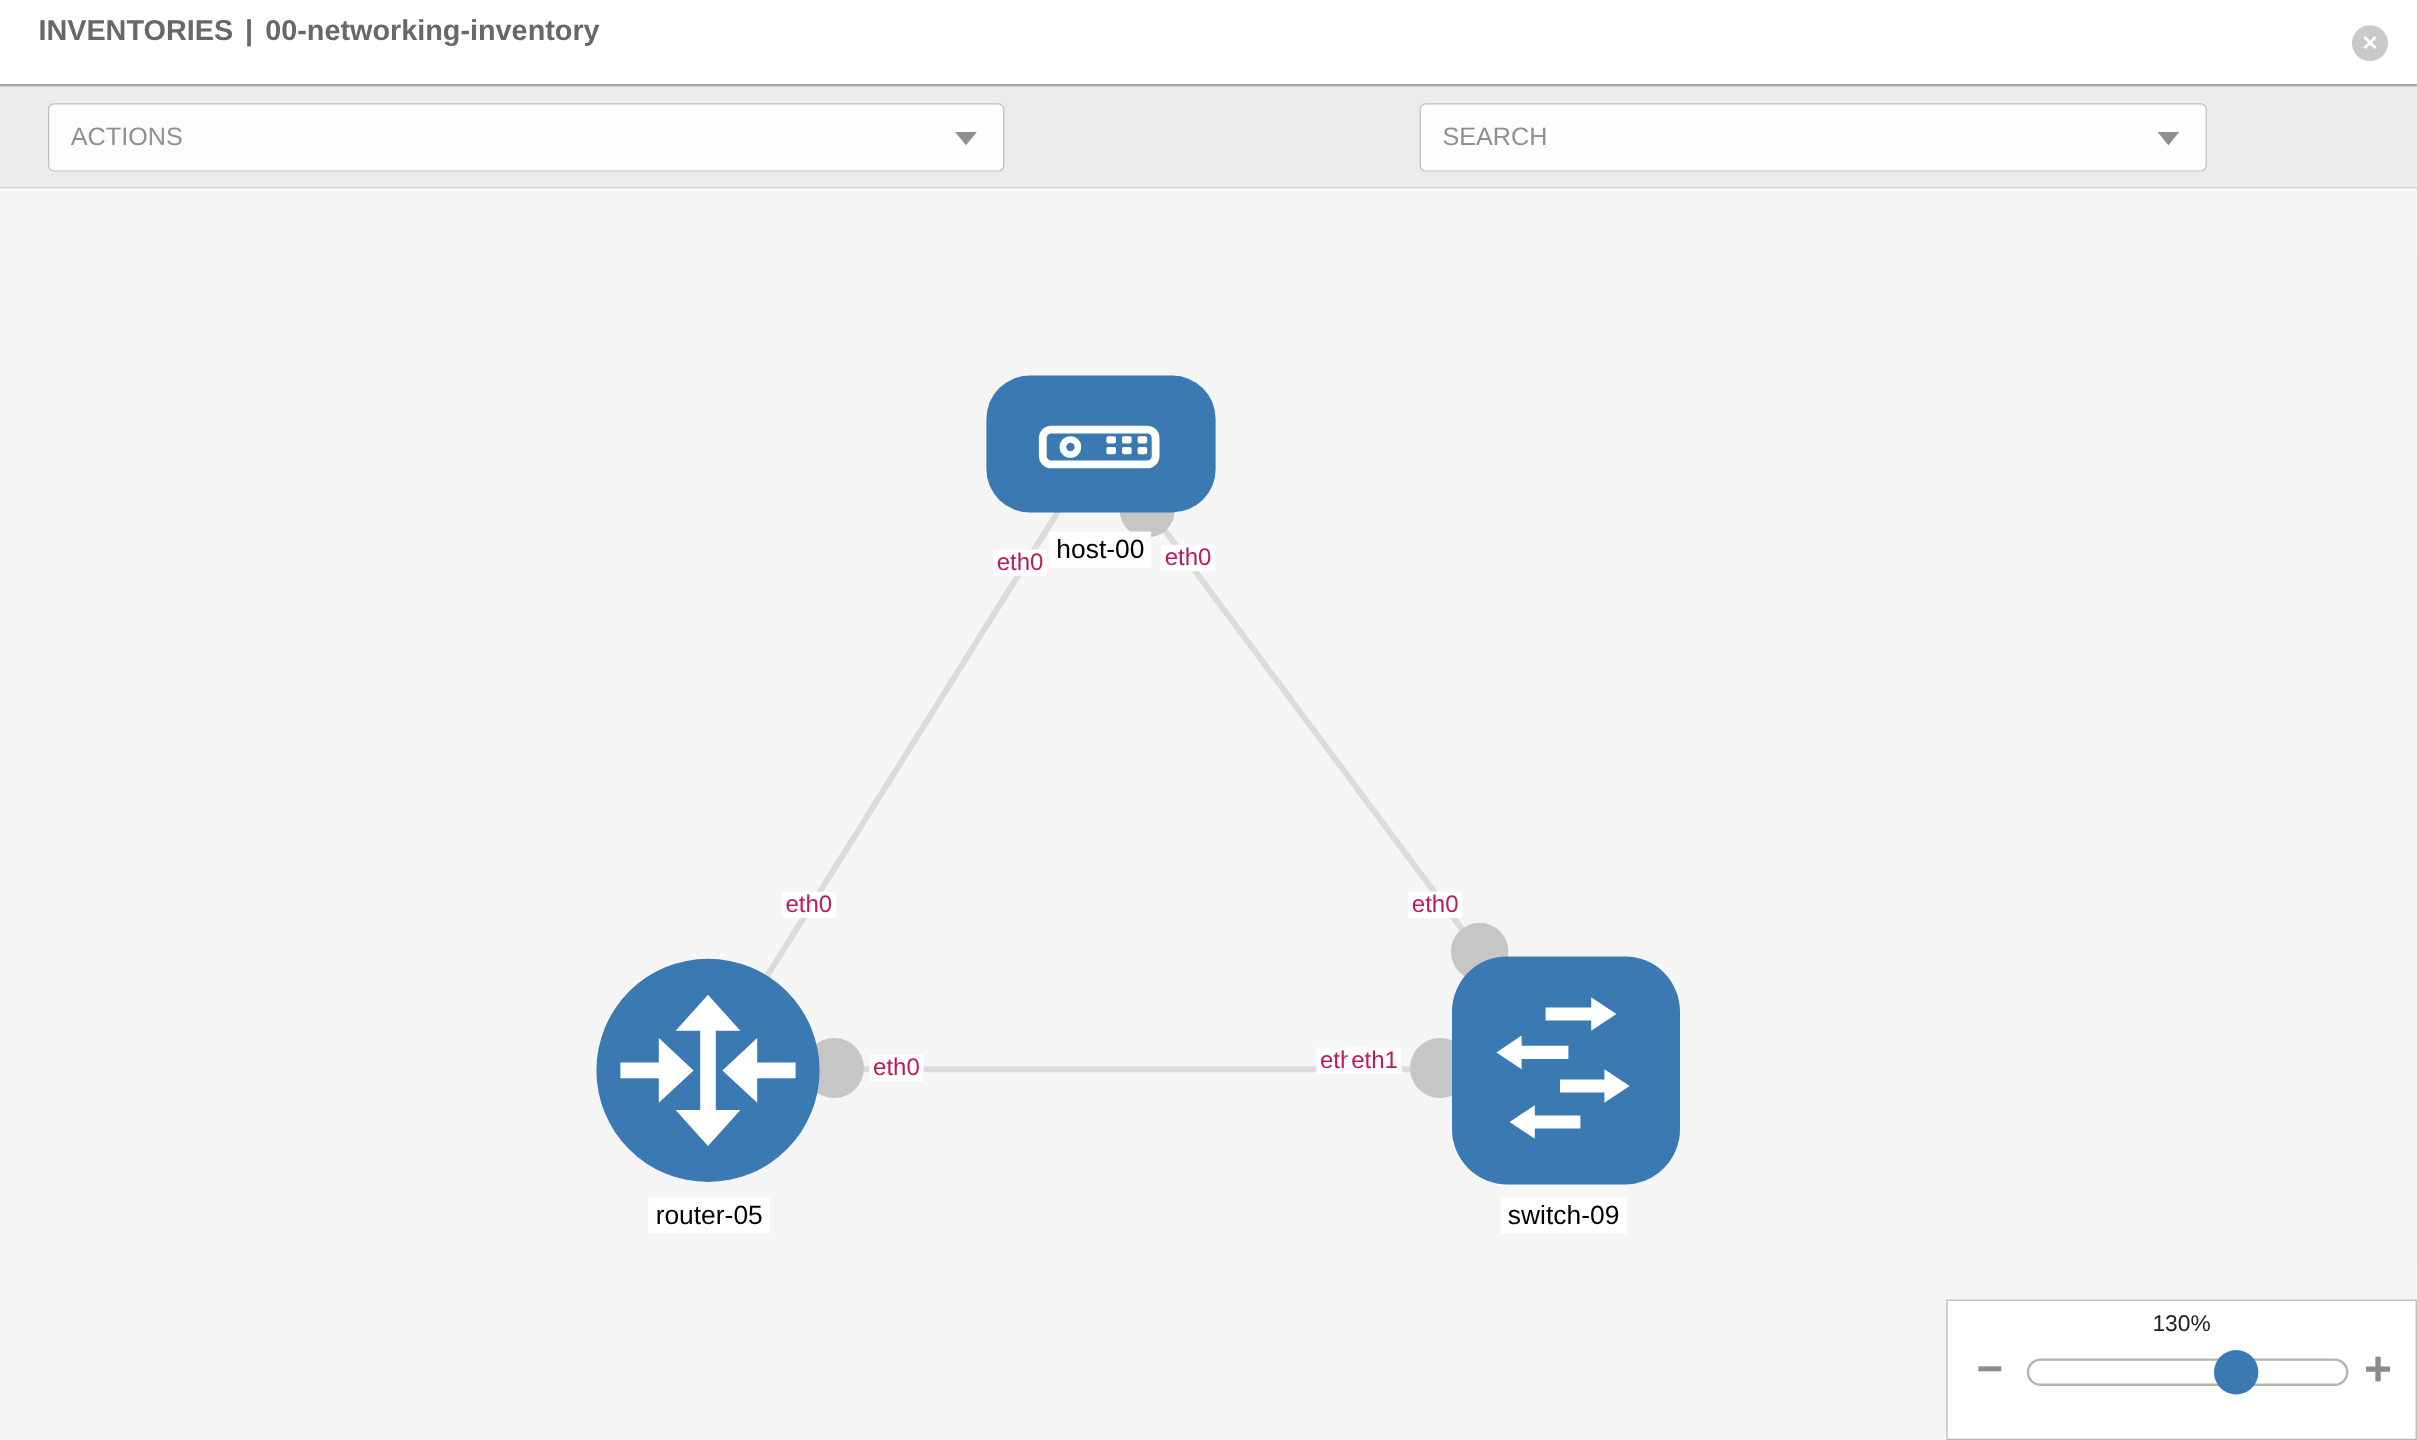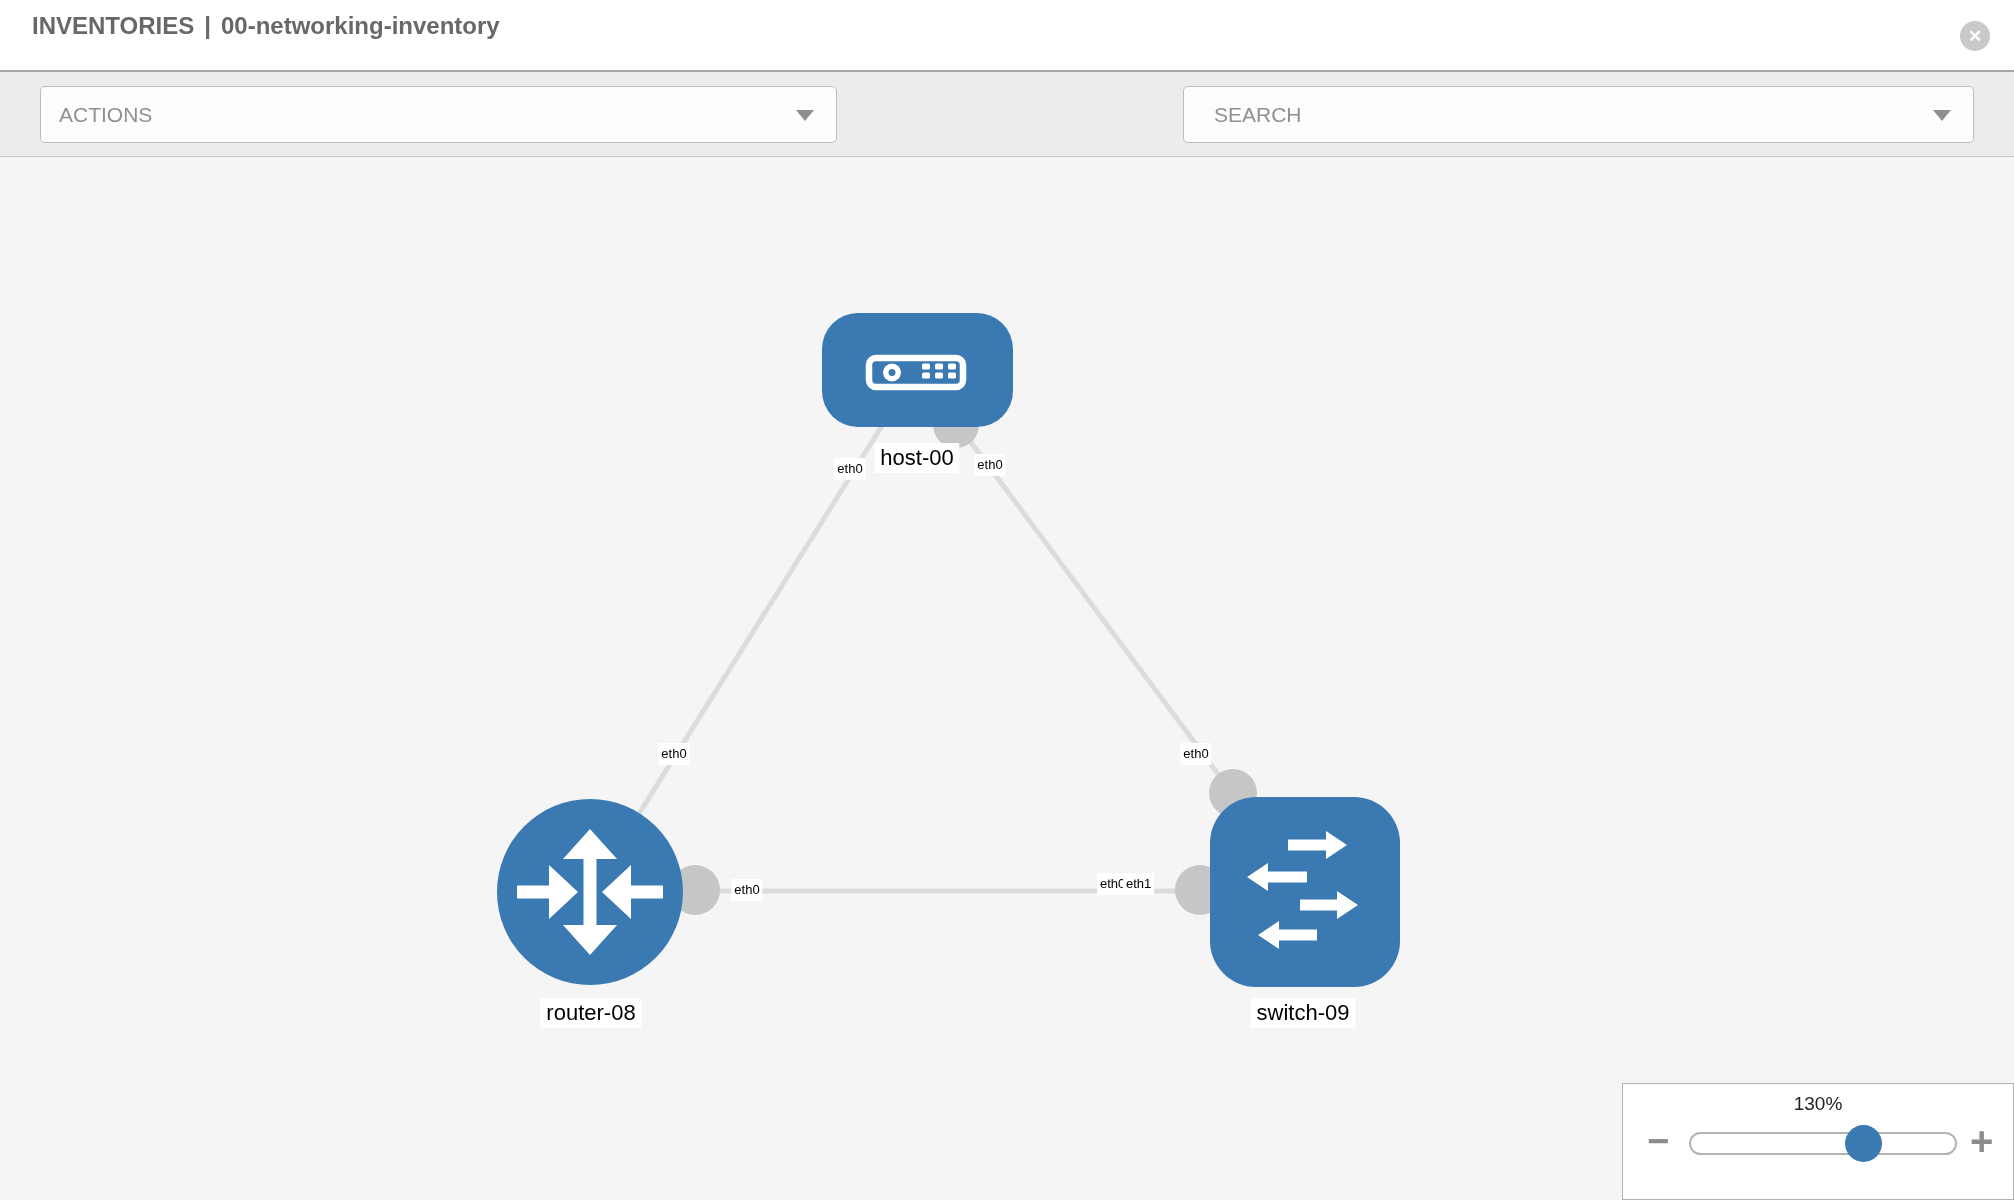--- a/index.html
+++ b/index.html
@@ -22,28 +22,28 @@
   .toolbar { position:absolute; top:70px; left:0; width:2014px; height:87px; background:#ececec;
              border-top:2px solid #a5a5a5; border-bottom:1px solid #c9c9c9; box-sizing:border-box; }
   .dropdown { position:absolute; top:14px; height:57px; background:#fdfdfd;
               border:1px solid #b9bdc1; border-radius:5px; box-sizing:border-box;
               display:flex; align-items:center; cursor:pointer; }
   .dropdown .dd-label { font-size:21px; color:#8e9094; padding-left:18px; }
   .caret { position:absolute; right:22px; top:50%; margin-top:-5px; width:0; height:0;
            border-left:9px solid transparent; border-right:9px solid transparent;
            border-top:11px solid #8d8f92; }
   .dd-actions { left:40px;  width:797px; }
-  .dd-search  { left:1183px; width:791px;padding-left:12px; }
+  .dd-search  { left:1183px; width:656px; }
   .tool-icon { position:absolute; cursor:pointer; }
   .tool-icon svg { display:block; }
 
   
   .canvas { position:absolute; top:157px; left:0; width:2014px; height:1043px; background:#f6f5f5; }
   .canvas svg { position:absolute; top:0; left:0; }
-  .chip { position:absolute; background:#ffffff; color:#000000; font-size:13px; line-height:22px;
+  .chip { position:absolute; background:#ffffff; color:#be185d; font-size:20px; line-height:22px;
           padding:0 3px; white-space:nowrap; transform:translate(-50%,-50%); }
   .chip.node-label { font-size:22px; line-height:30px; padding:0 6px; color:#000000; }
   .chip.abs { transform:none; }
 
   
   .zoom-panel { position:absolute; left:1622px; top:1083px; width:392px; height:117px;
                 background:#ffffff; border:1px solid #b2b2b2; box-sizing:border-box; }
   .zoom-value { position:absolute; top:9px; left:0; width:100%; text-align:center;
                 font-size:19px; color:#1f1f1f; }
   .zoom-minus, .zoom-plus { position:absolute; font-weight:bold; color:#8a8c8e;
@@ -144,21 +144,21 @@
 
   <div class="chip" style="left:850px;  top:312px;">eth0</div>
   <div class="chip" style="left:990px;  top:308px;">eth0</div>
   <div class="chip" style="left:674px;  top:597px;">eth0</div>
   <div class="chip" style="left:1196px; top:597px;">eth0</div>
   <div class="chip" style="left:747px;  top:733px;">eth0</div>
   <div class="chip abs" style="left:1097px; top:716px;">eth0</div>
   <div class="chip abs" style="left:1123px; top:716px;text-align:center;">eth1</div>
 
   <div class="chip node-label" style="left:917px;  top:301px;">host-00</div>
-  <div class="chip node-label" style="left:591px;  top:856px;">router-08</div>
+  <div class="chip node-label" style="left:591px;  top:856px;">router-05</div>
   <div class="chip node-label" style="left:1303px; top:856px;">switch-09</div>
 </div>
 
 <div class="zoom-panel">
   <div class="zoom-value">130%</div>
   <div class="zoom-minus">−</div>
   <div class="zoom-track">
     <div class="zoom-thumb"></div>
   </div>
   <div class="zoom-plus">+</div>

